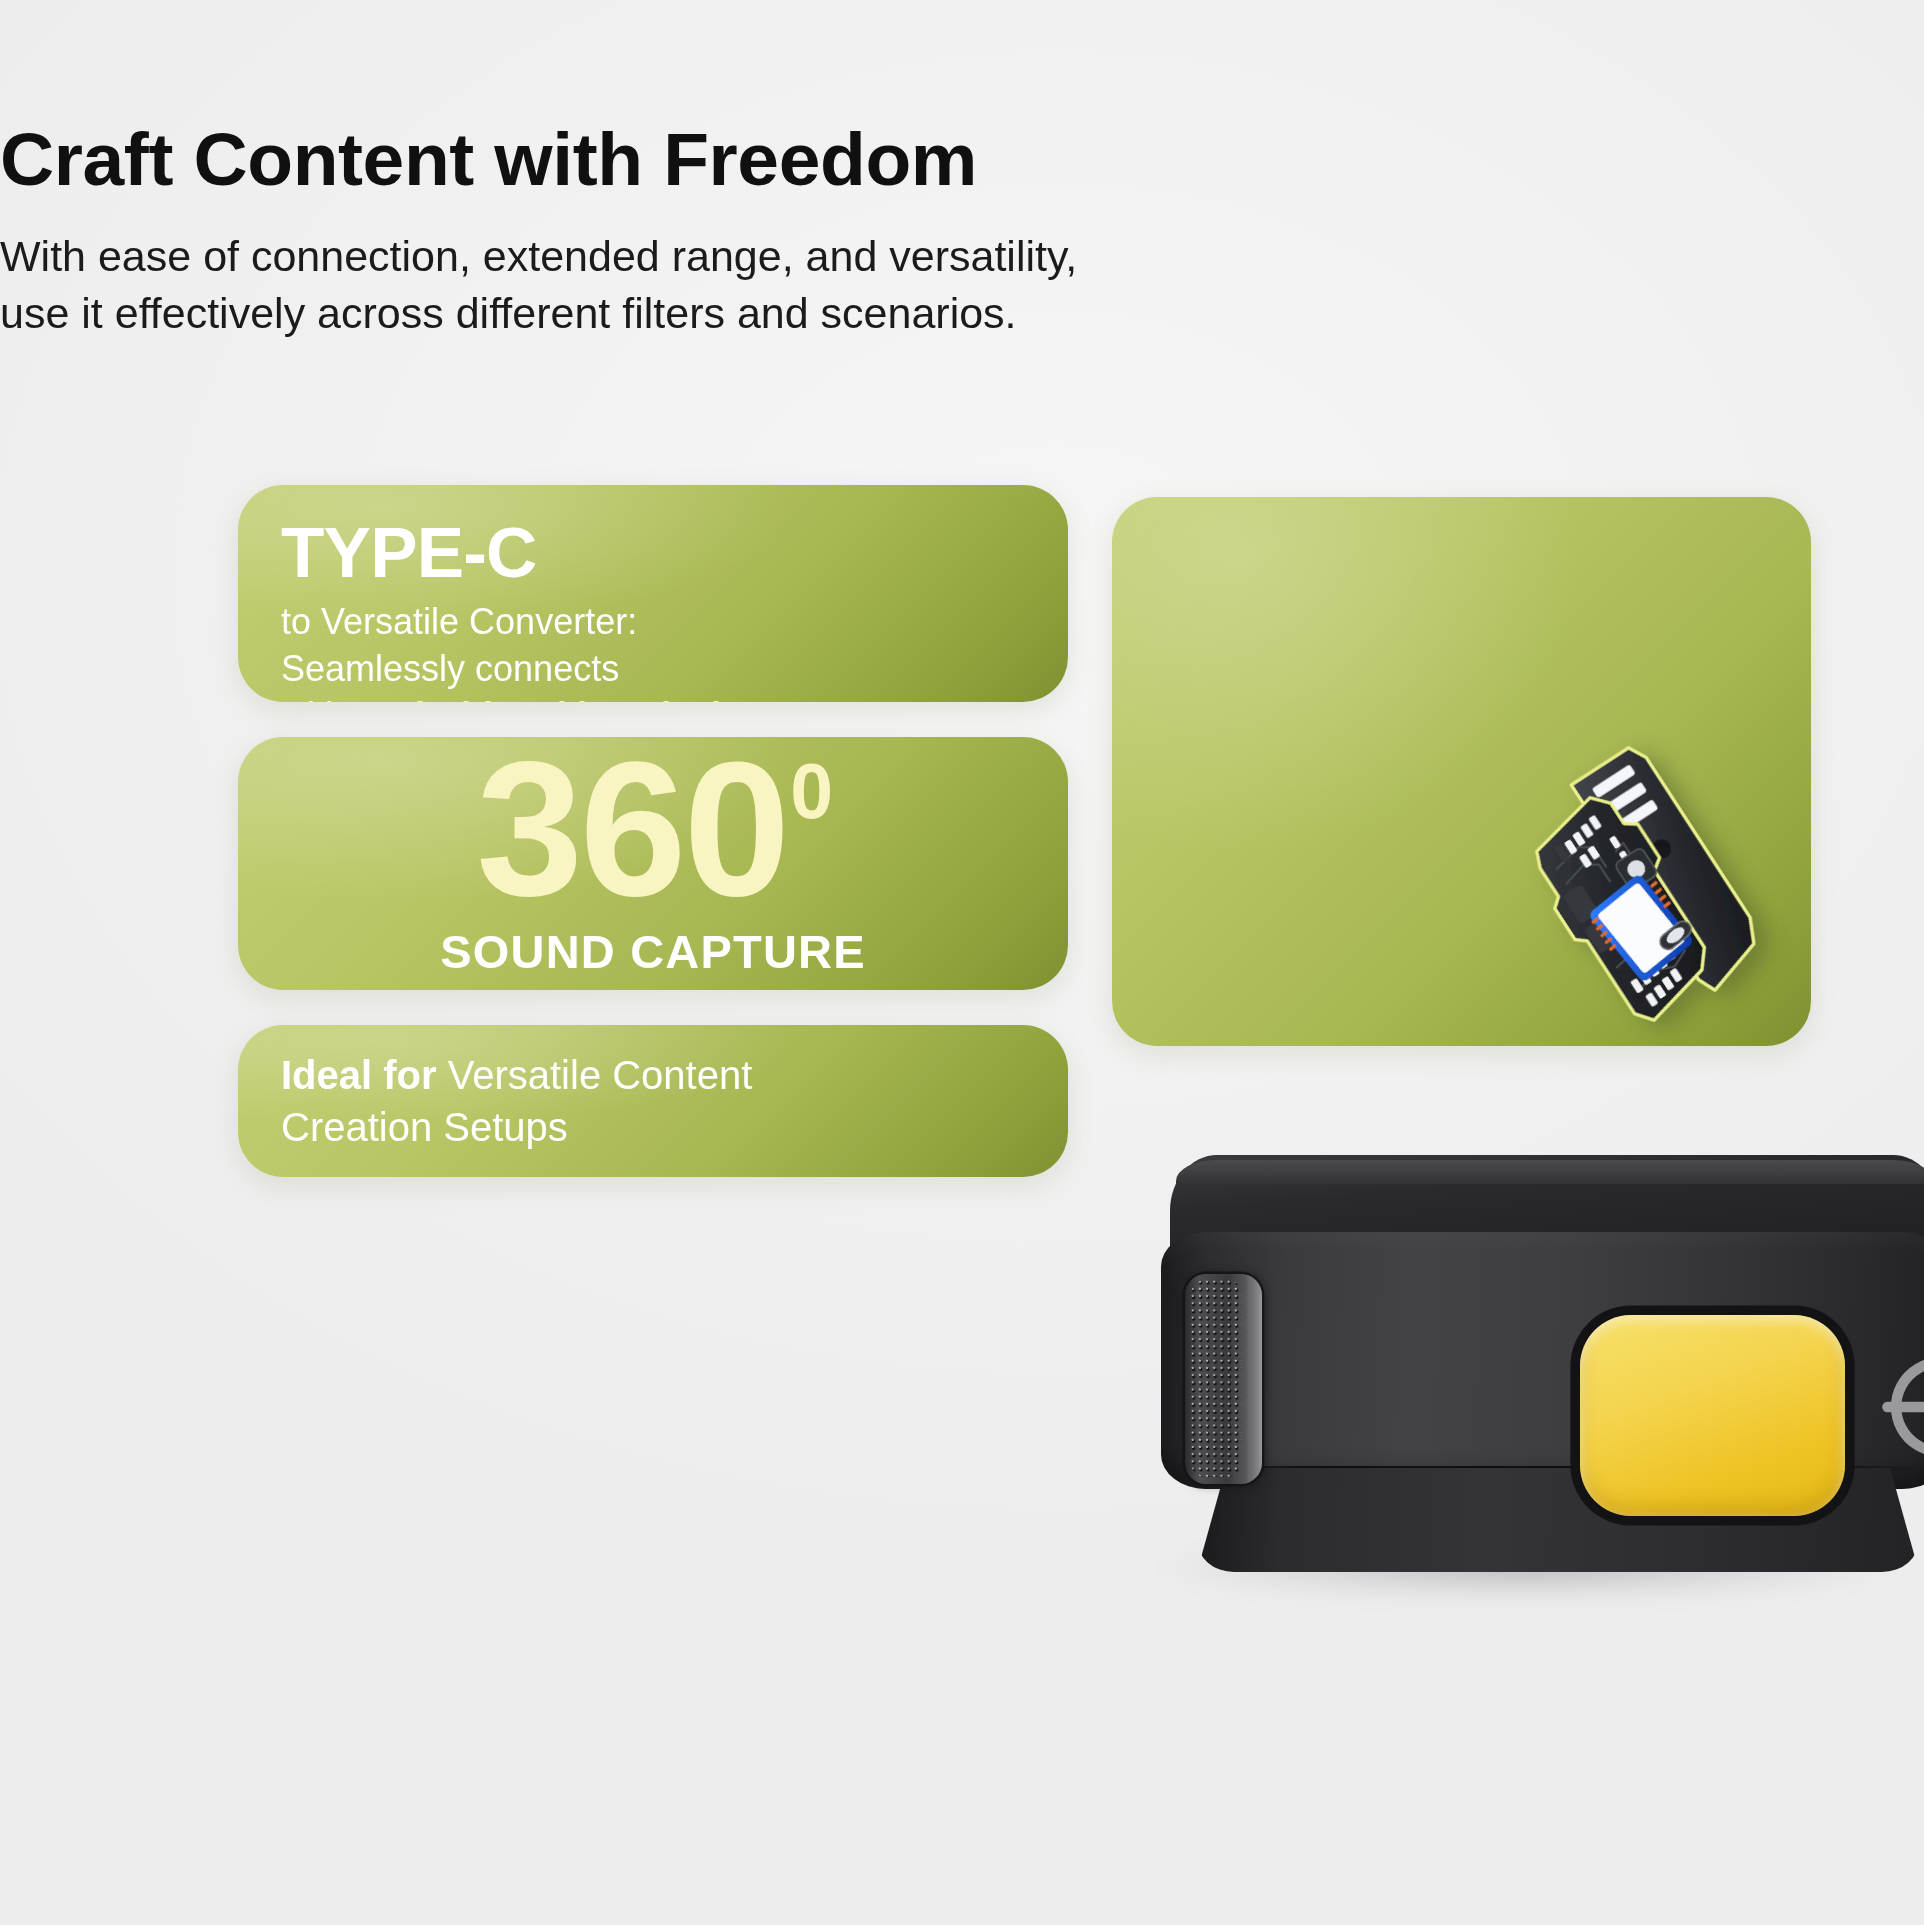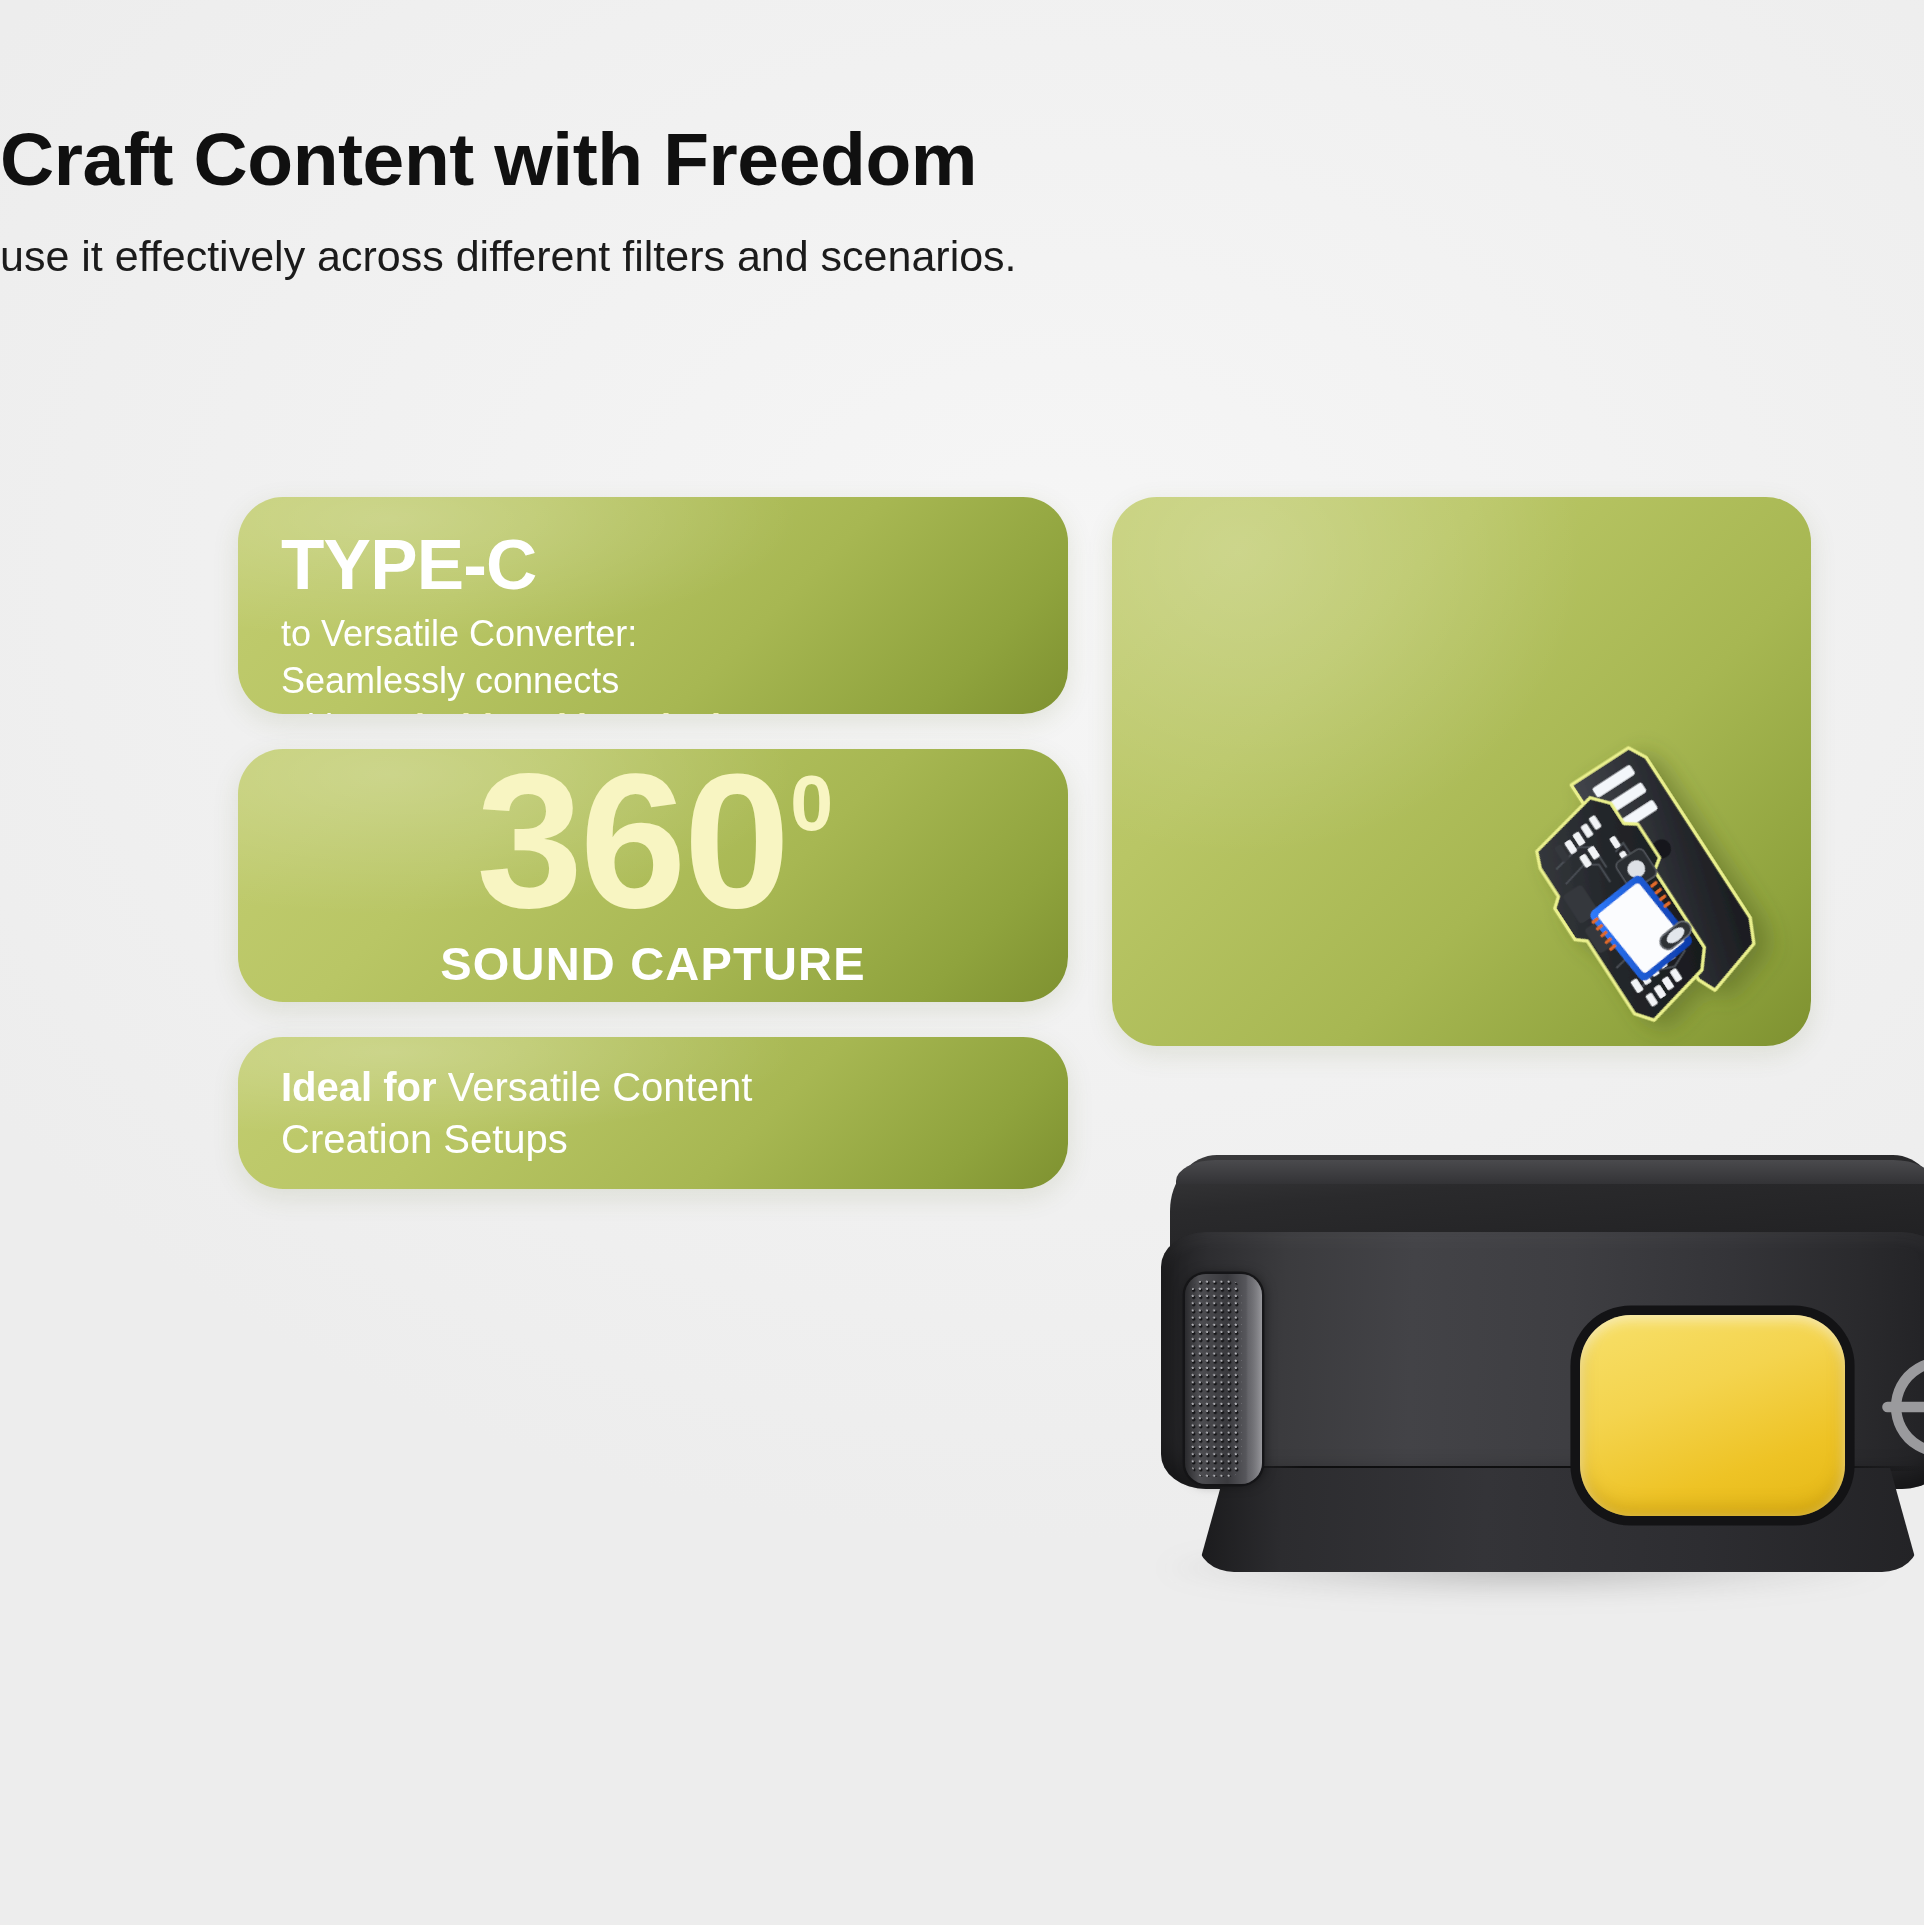--- a/index.html
+++ b/index.html
@@ -45,21 +45,21 @@
     font-weight: 400;
     color: #1b1b1b;
     line-height: 1.32;
   }
   .page-subtitle .sub-line { display: block; }
 
   
   .cards-left {
     position: absolute;
     left: 238px;
-    top: 497px;
+    top: 485px;
     width: 830px;
   }
   .card {
     border-radius: 45px;
     position: relative;
     overflow: hidden;
     box-sizing: border-box;
     background: linear-gradient(135deg, #c2cd70 0%, #b9c665 30%, #a7b752 62%, #8fa33d 86%, #7e9130 100%);
     box-shadow: 0 8px 27px rgba(90,105,40,0.13);
   }
@@ -326,20 +326,21 @@
   }
 </style>
 </head>
 <body>
 
 <div class="page"></div>
 
 <div class="header">
   <h1 class="page-title">Craft Content with Freedom</h1>
   <p class="page-subtitle">
+    <span class="sub-line">With ease of connection, extended range, and versatility,</span>
     <span class="sub-line">use it effectively across different filters and scenarios.</span>
   </p>
 </div>
 
 <div class="cards-left">
 
   <div class="card" id="card-typec">
     <div class="typec-head">TYPE-C</div>
     <div class="typec-body">
       <span class="ln">to Versatile Converter:</span>

